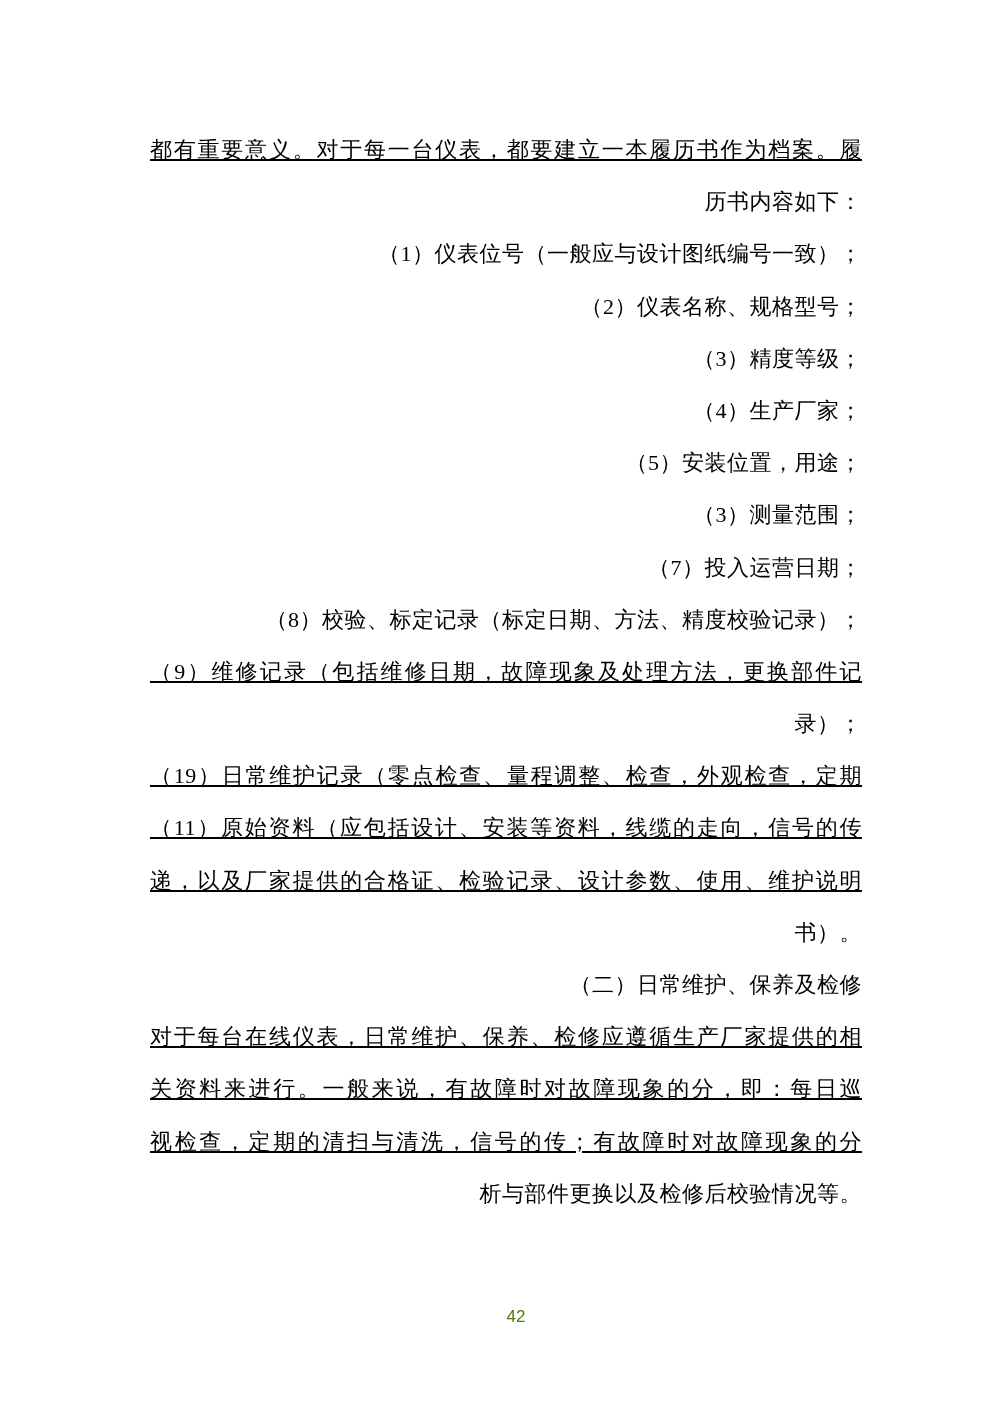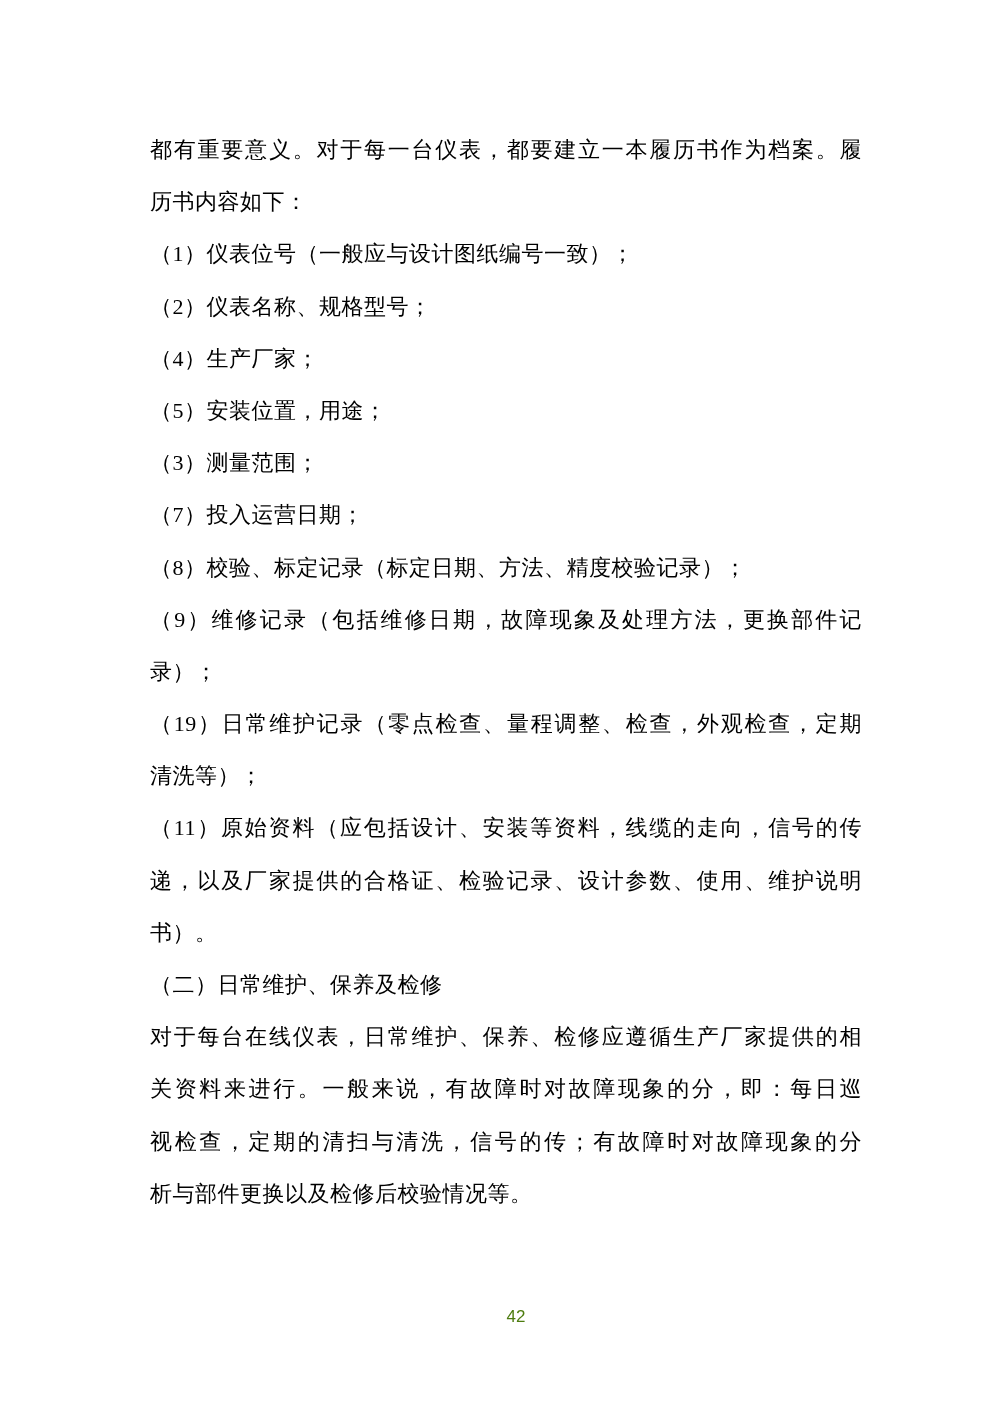--- a/index.html
+++ b/index.html
@@ -20,27 +20,28 @@
     position: absolute;
     left: 150px;
     top: 124px;
     width: 712px;
   }
   .line {
     height: 52.2px;
     line-height: 52.2px;
     font-size: 22px;
     letter-spacing: 0.5px;
-    text-align: left;
+    text-align: right;
     white-space: nowrap;
   }
   .line.fill {
     white-space: normal;
     text-align: justify;
     text-align-last: justify;
+    text-decoration: underline;
   }
   .page-number {
     position: absolute;
     left: 0;
     top: 1305px;
     width: 100%;
     text-align: center;
     font-family: Liberation Sans, sans-serif;
     font-size: 17px;
     line-height: 24px;
@@ -50,29 +51,29 @@
 </style>
 </head>
 <body>
 
 <div class="page">
   <div class="text-block">
     <div class="line fill">都有重要意义。对于每一台仪表，都要建立一本履历书作为档案。履</div>
     <div class="line">历书内容如下：</div>
     <div class="line">（1）仪表位号（一般应与设计图纸编号一致）；</div>
     <div class="line">（2）仪表名称、规格型号；</div>
+    <div class="line">（3）精度等级；</div>
     <div class="line">（4）生产厂家；</div>
     <div class="line">（5）安装位置，用途；</div>
     <div class="line">（3）测量范围；</div>
     <div class="line">（7）投入运营日期；</div>
     <div class="line">（8）校验、标定记录（标定日期、方法、精度校验记录）；</div>
     <div class="line fill">（9）维修记录（包括维修日期，故障现象及处理方法，更换部件记</div>
     <div class="line">录）；</div>
     <div class="line fill">（19）日常维护记录（零点检查、量程调整、检查，外观检查，定期</div>
-    <div class="line">清洗等）；</div>
     <div class="line fill">（11）原始资料（应包括设计、安装等资料，线缆的走向，信号的传</div>
     <div class="line fill">递，以及厂家提供的合格证、检验记录、设计参数、使用、维护说明</div>
     <div class="line">书）。</div>
     <div class="line">（二）日常维护、保养及检修</div>
     <div class="line fill">对于每台在线仪表，日常维护、保养、检修应遵循生产厂家提供的相</div>
     <div class="line fill">关资料来进行。一般来说，有故障时对故障现象的分，即：每日巡</div>
     <div class="line fill">视检查，定期的清扫与清洗，信号的传；有故障时对故障现象的分</div>
     <div class="line">析与部件更换以及检修后校验情况等。</div>
   </div>
   <div class="page-number">42</div>

